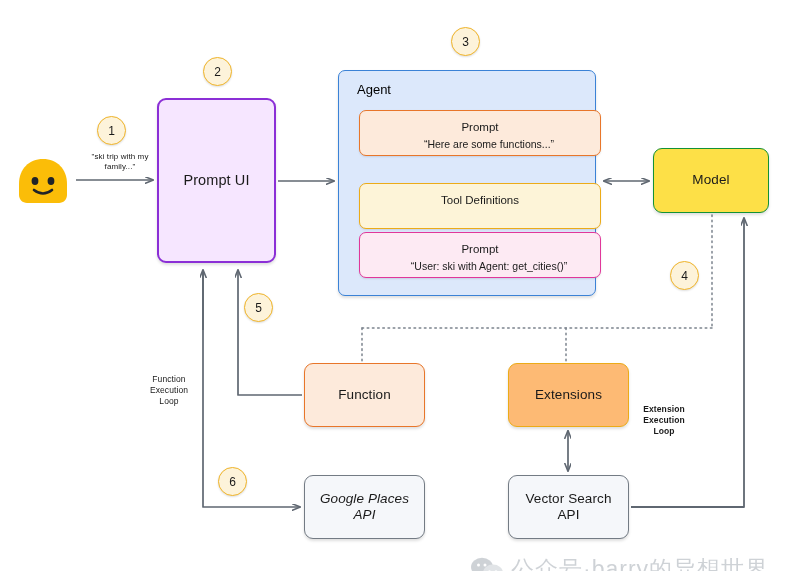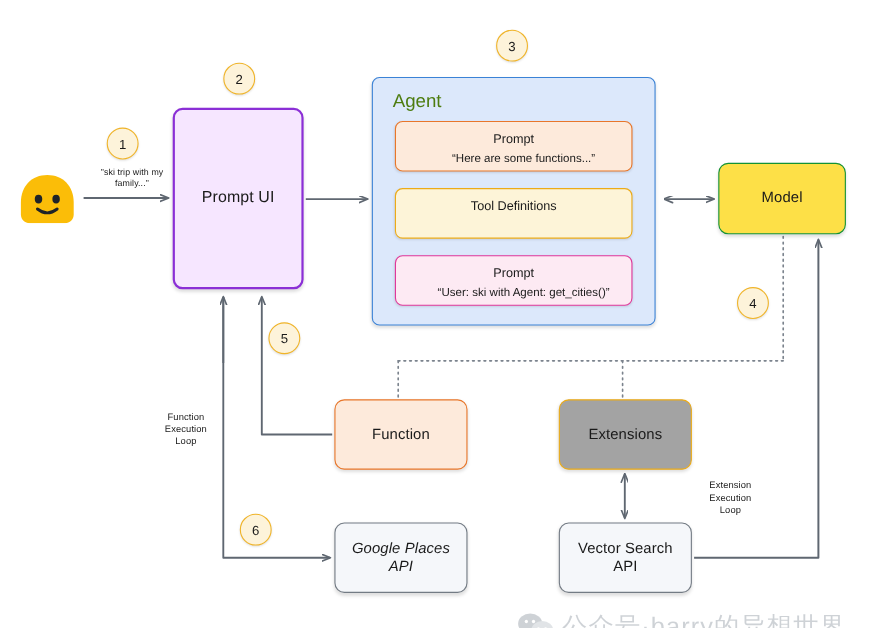--- a/index.html
+++ b/index.html
@@ -52,66 +52,66 @@
   #agent {
     left: 338px; top: 70px; width: 258px; height: 226px;
     background: #dce8fb;
     border: 1.6px solid #3b82d6;
     border-radius: 7px;
     display: block;
   }
   #agent-title {
     position: absolute;
     left: 18px; top: 11px;
-    font-size: 17px;
-    color: #4d7c0f;
+    font-size: 13px;
+    color: #000000;
   }
   .inner-card {
     position: absolute;
     left: 20px;
-    width: 216px;
+    width: 242px;
     box-sizing: border-box;
     border-radius: 7px;
     padding: 9px 11px 10px 11px;
     box-shadow: 0 1px 2px rgba(0,0,0,0.10);
   }
   .inner-title {
     font-size: 11.5px;
     color: #1a1a1a;
     line-height: 1.25;
   }
   .inner-sub {
     font-size: 10.5px;
     color: #1a1a1a;
     margin-top: 4px;
     margin-left: 18px;
     line-height: 1.25;
   }
   #agent-card-0 { top: 39px;  height: 46px; background: #fdeadb; border: 1.5px solid #e8762a; }
-  #agent-card-1 { top: 100px; height: 46px; background: #fdf4d8; border: 1.5px solid #ecab18; }
+  #agent-card-1 { top: 112px; height: 46px; background: #fdf4d8; border: 1.5px solid #ecab18; }
   #agent-card-2 { top: 161px; height: 46px; background: #fdeaf3; border: 1.5px solid #e0379a; }
 
   
   #model {
     left: 653px; top: 148px; width: 116px; height: 65px;
     background: #fde047;
     border: 1.6px solid #139236;
   }
 
   
   #function {
     left: 304px; top: 363px; width: 121px; height: 64px;
     background: #fdeadb;
     border: 1.8px solid #e8762a;
   }
 
   
   #extensions {
     left: 508px; top: 363px; width: 121px; height: 64px;
-    background: #a3a3a3;
+    background: #fdba74;
     border: 1.8px solid #ecab18;
   }
 
   
   #google-places {
     left: 304px; top: 475px; width: 121px; height: 64px;
     background: #f5f7fa;
     border: 1.4px solid #737b84;
     font-style: italic;
   }
@@ -148,21 +148,21 @@
   .note {
     position: absolute;
     font-size: 8.5px;
     color: #1a1a1a;
     line-height: 1.28;
     text-align: center;
     letter-spacing: 0.1px;
   }
   #note-user-query { left: 78px; top: 152px; width: 84px; text-align: center; font-size: 8px; }
   #note-func-loop  { left: 134px; top: 374px; width: 70px; }
-  #note-ext-loop   { left: 633px; top: 436px; width: 62px; }
+  #note-ext-loop   { left: 633px; top: 404px; width: 62px; font-weight: bold; }
 
   
   #user-face {
     position: absolute;
     left: 17px; top: 157px;
     width: 52px; height: 46px;
   }
 
   
   #watermark {

